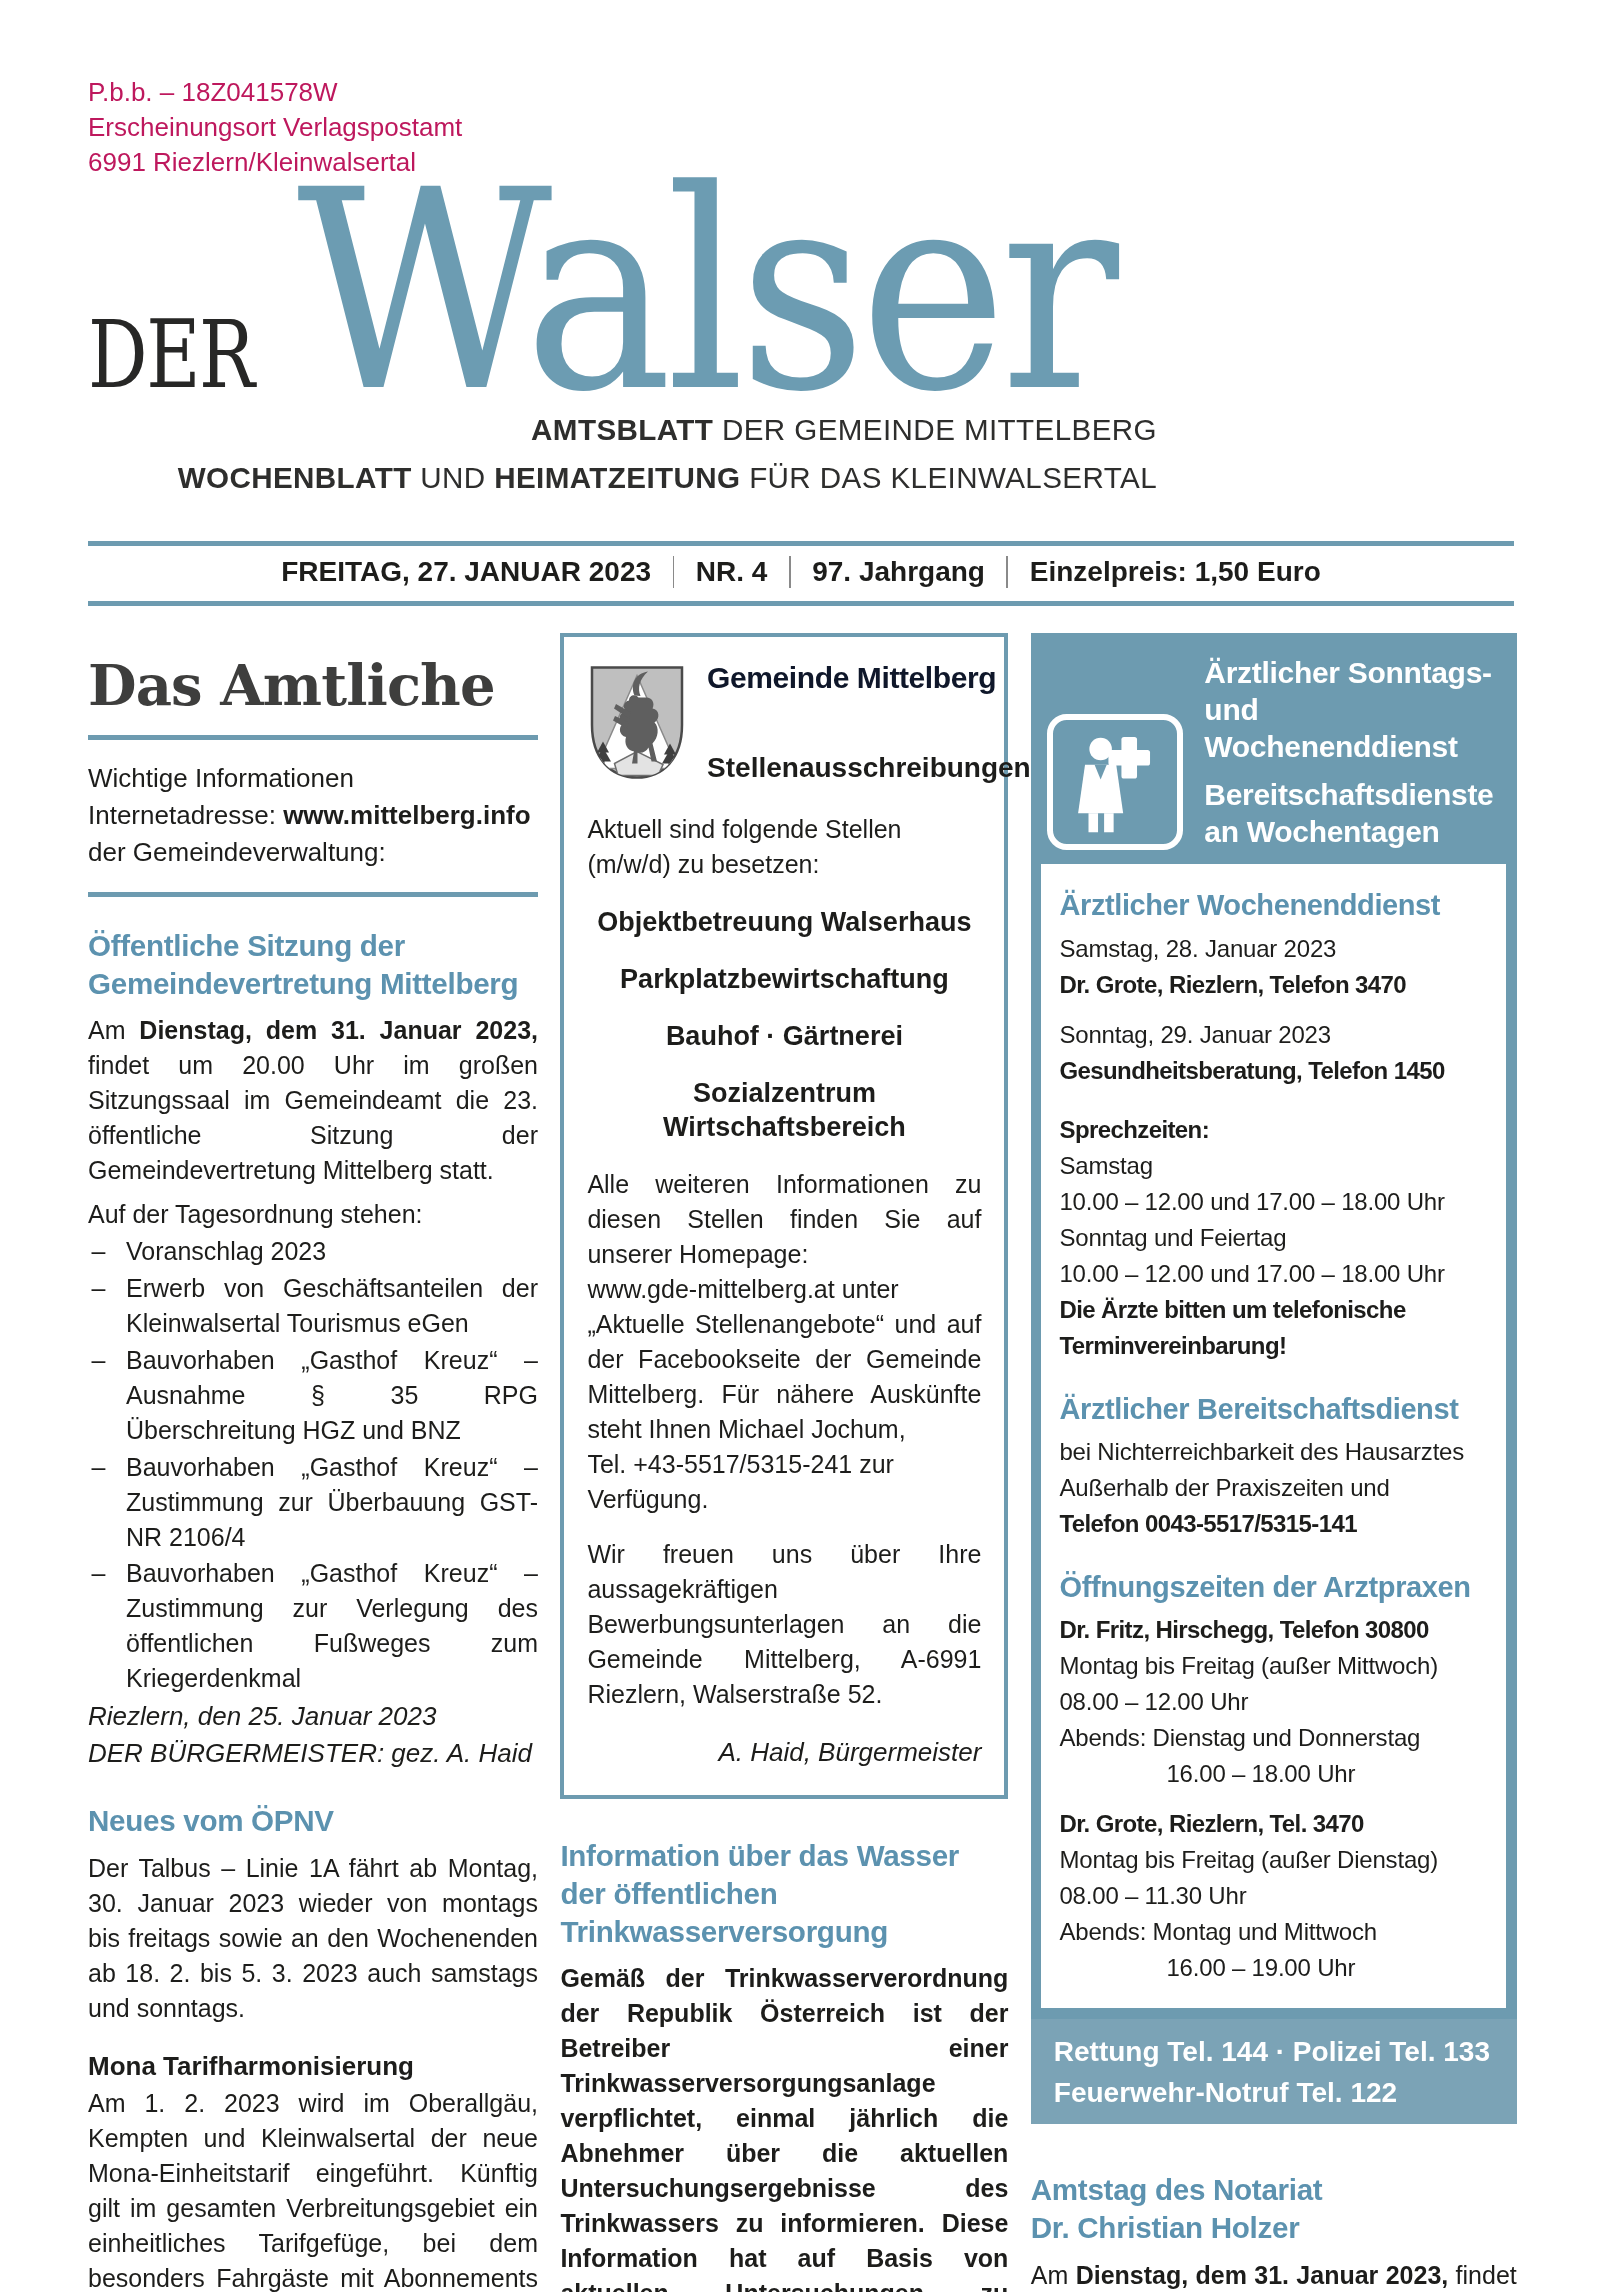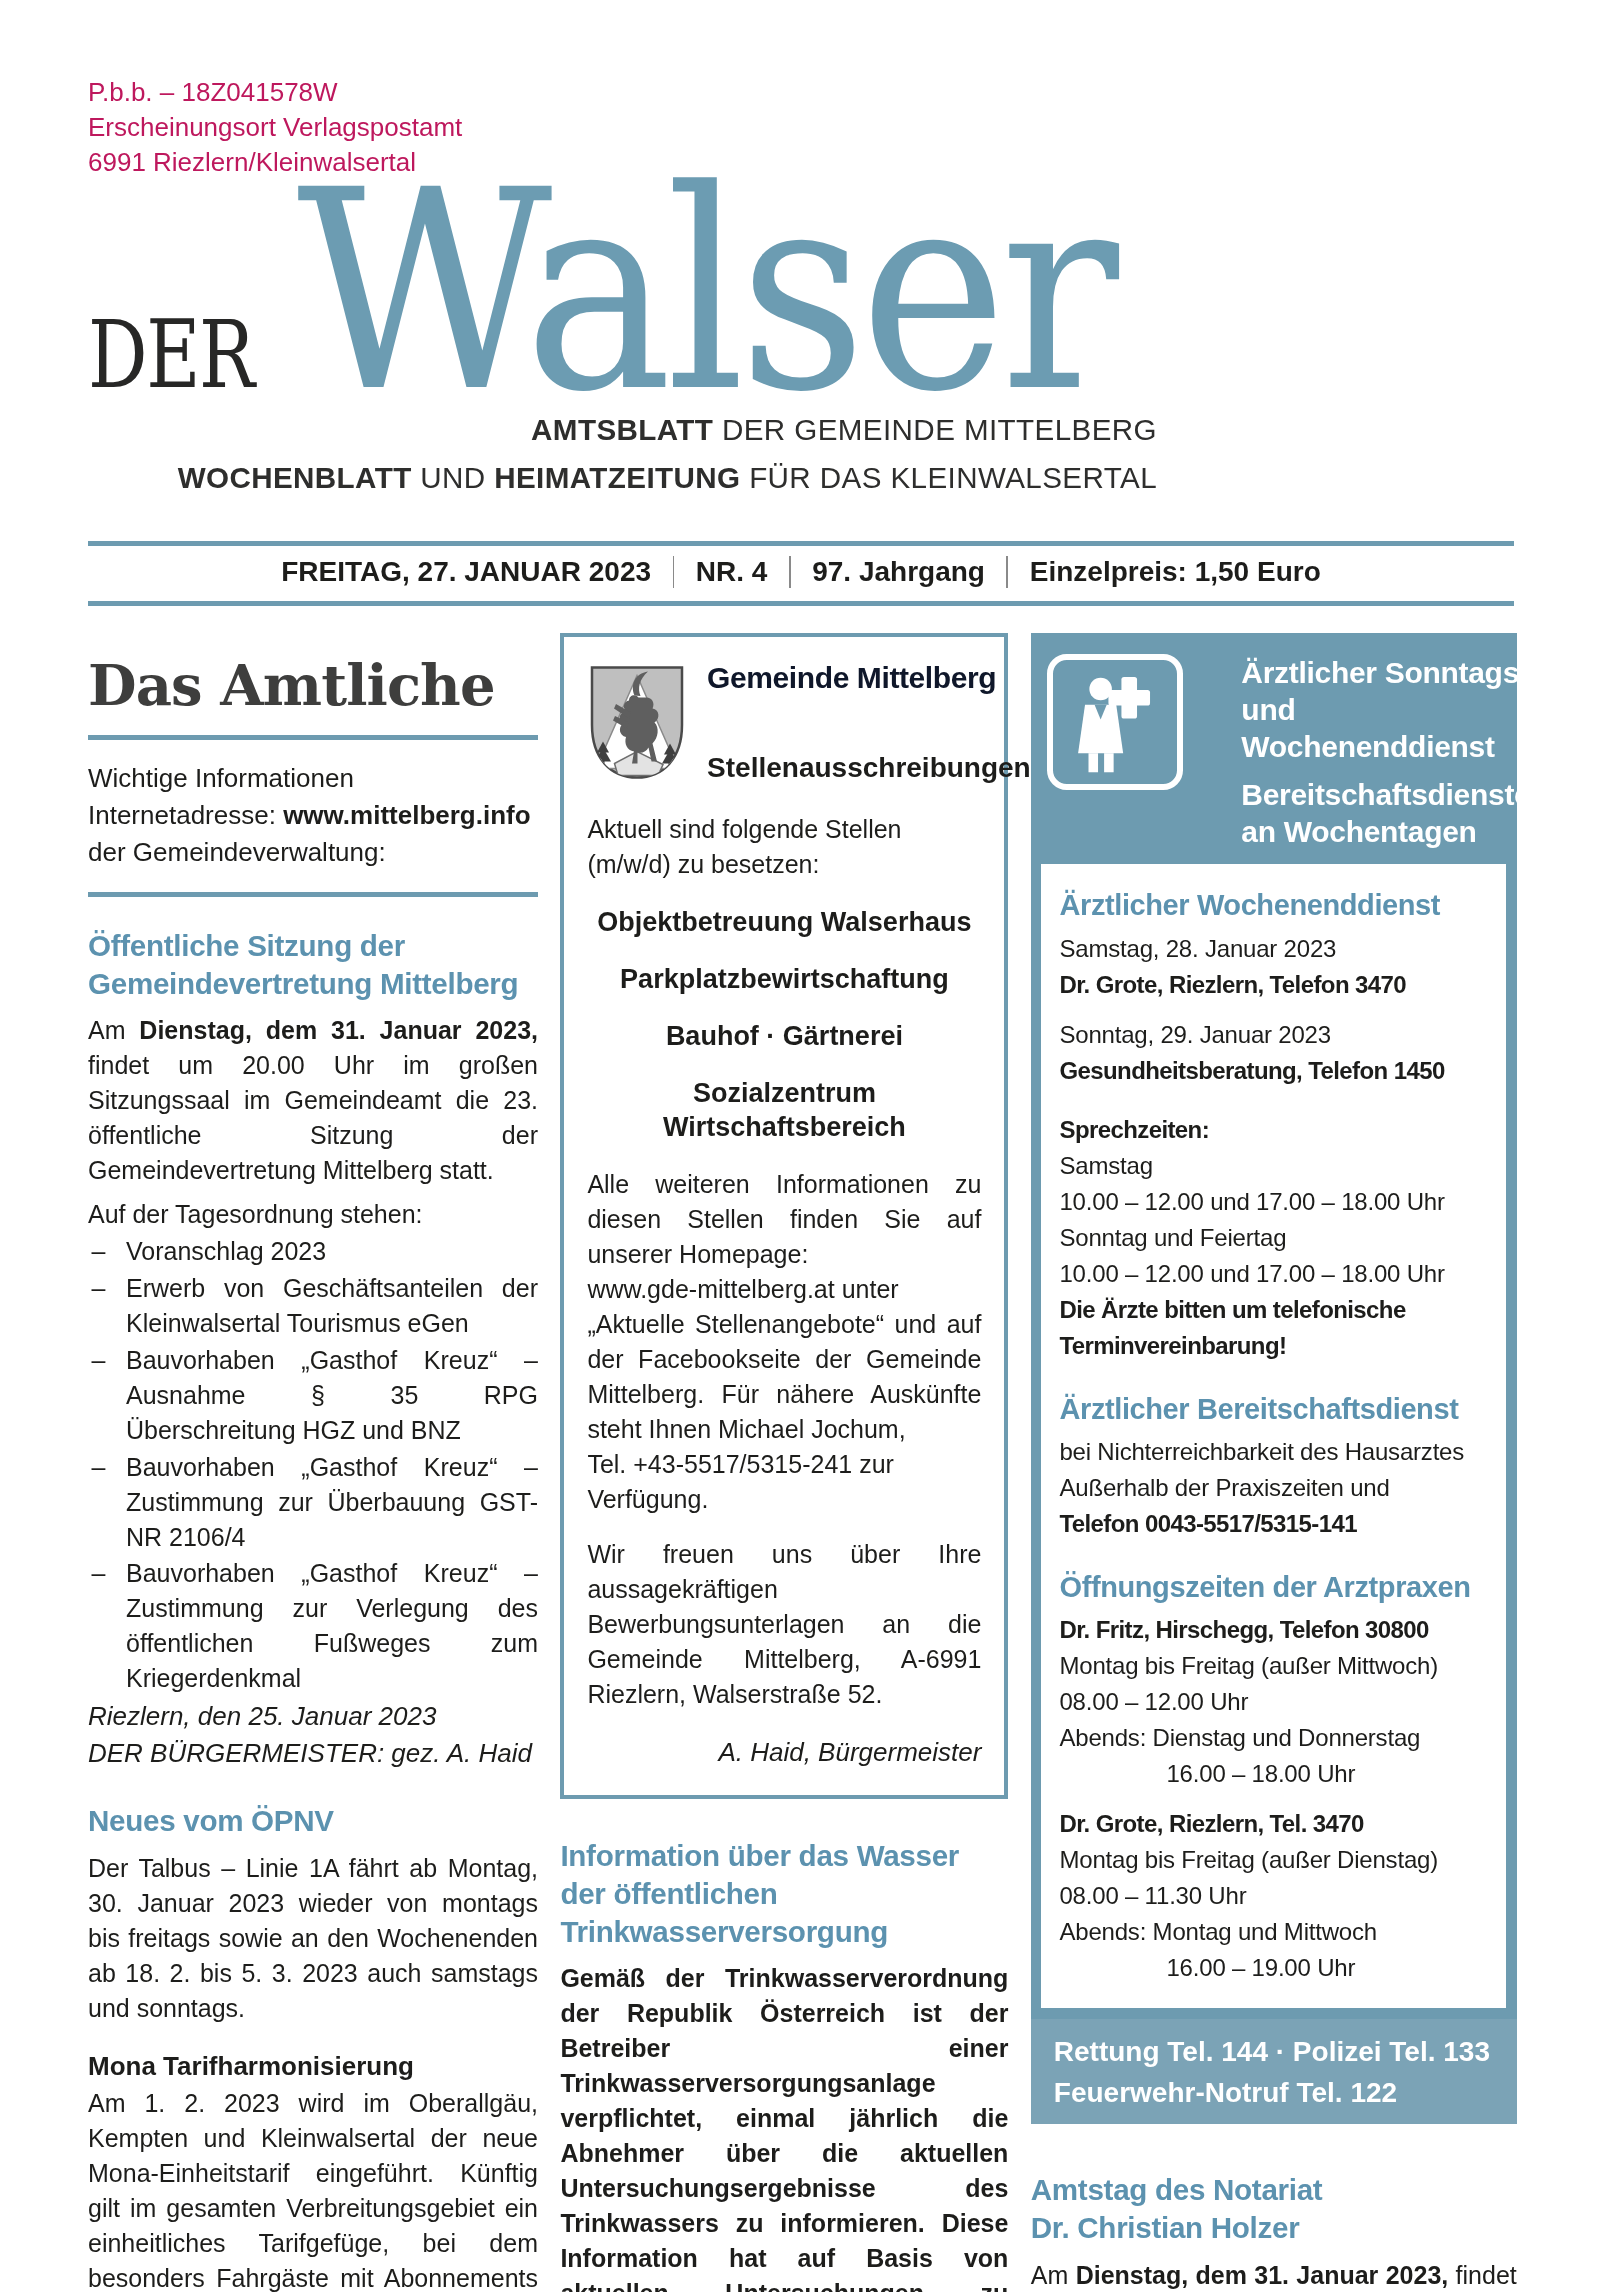--- a/index.html
+++ b/index.html
@@ -58,21 +58,21 @@
   .jobhead-txt{margin-left:19.7px;display:flex;flex-direction:column;justify-content:space-between;height:125px;}
   .orgname{color:#0f172a;font-weight:700;font-size:30px;letter-spacing:-0.4px;white-space:nowrap;}
   .jobtitle{color:#1d1d1b;font-weight:700;font-size:28px;white-space:nowrap;}
   .jobintro{margin-top:27px;}
   .positions{margin:23px 0 7.2px 0;}
   .pos{font-weight:700;font-size:27px;line-height:34px;text-align:center;margin:0 0 23px 0;}
   .boxsig{text-align:right;font-style:italic;font-size:26px;margin-top:23px;}
 
   
   .medbox{background:#6d9bb0;padding:10.7px;}
-  .medhead{display:flex;align-items:flex-start;padding:10.7px 5.4px 14.3px 5.4px;gap:37px;}
+  .medhead{display:flex;align-items:flex-end;padding:10.7px 5.4px 14.3px 5.4px;}
   .dicon{width:124px;height:124px;border:6.3px solid #fff;border-radius:19.7px;
     flex:0 0 auto;display:flex;align-items:center;justify-content:center;}
   .medhead-txt{margin-left:21.5px;color:#fff;font-weight:700;font-size:30px;
     line-height:37px;letter-spacing:-0.3px;}
   .medhead-txt .grp{margin-bottom:10.7px;}
   .medhead-txt .grp:last-child{margin-bottom:0;}
   .panel{background:#fff;padding:23px 18px 21.5px 18px;font-size:24px;line-height:36px;letter-spacing:-0.2px;}
   .panel .ph{color:#5c92af;font-weight:700;font-size:29px;margin:27px 0 7.2px 0;white-space:nowrap;letter-spacing:-0.4px;}
   .panel .ph:first-child{margin-top:0;}
   .panel .strong{font-weight:700;letter-spacing:-0.6px;white-space:nowrap;}

